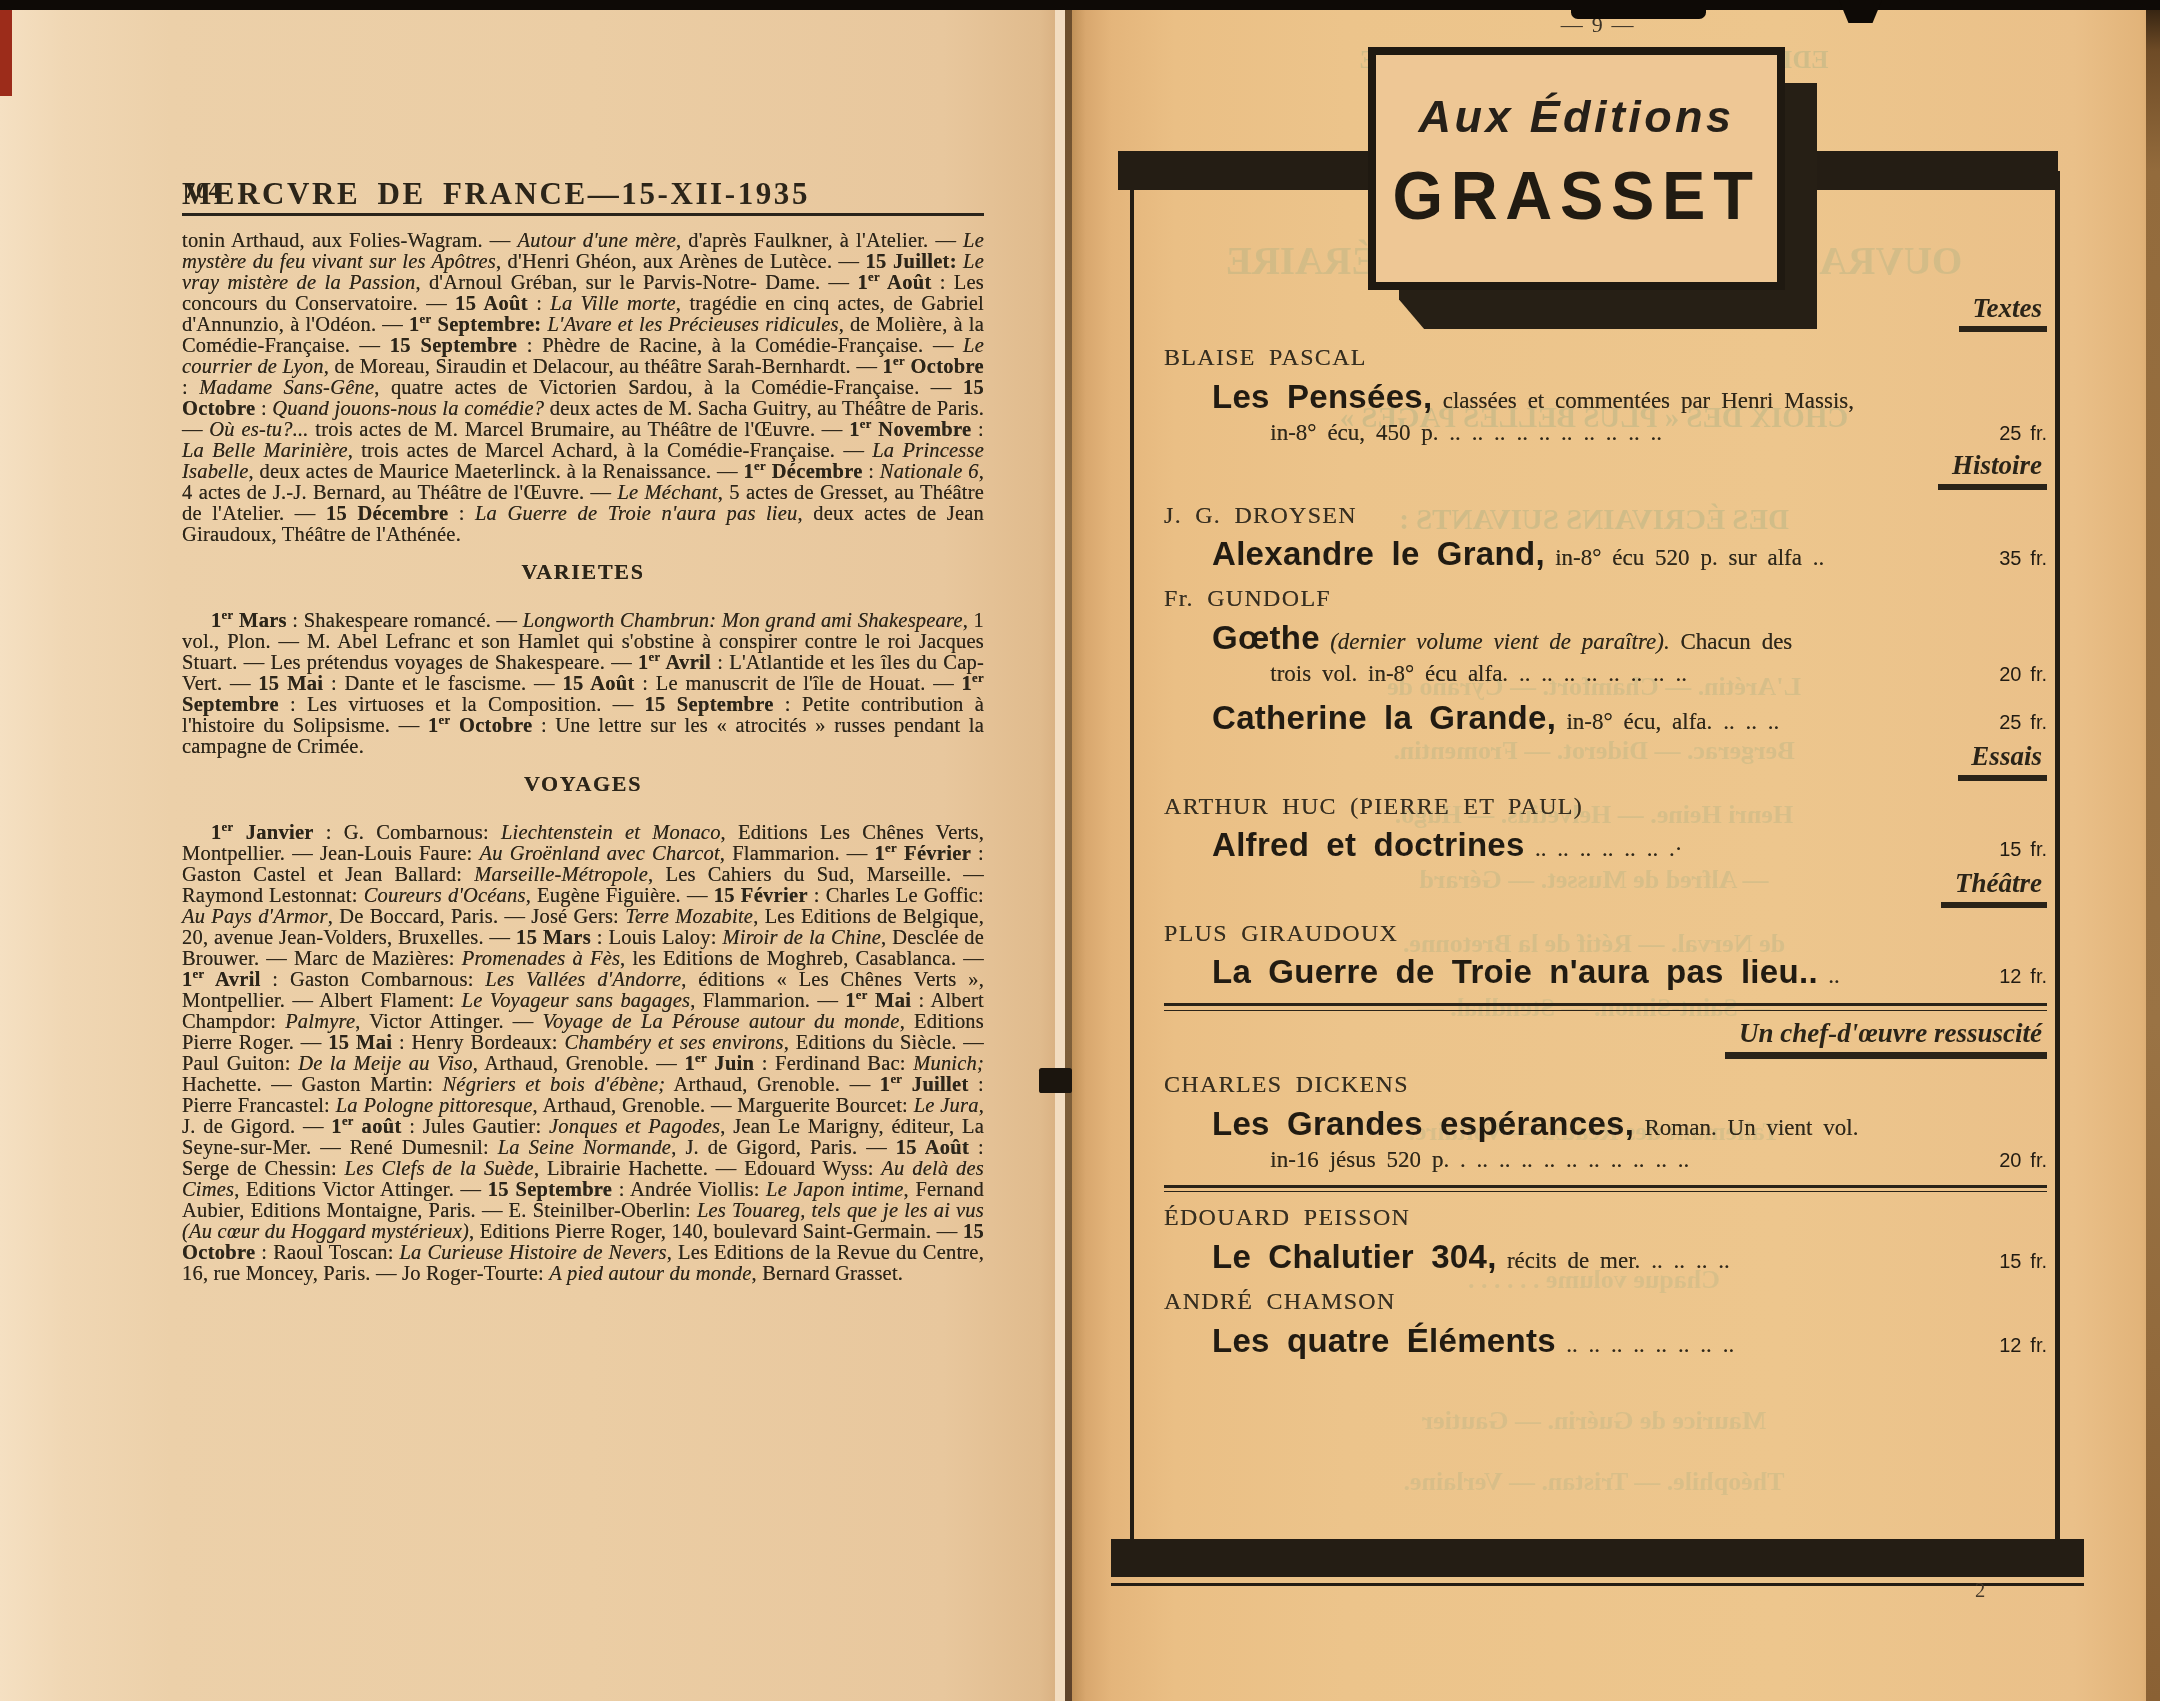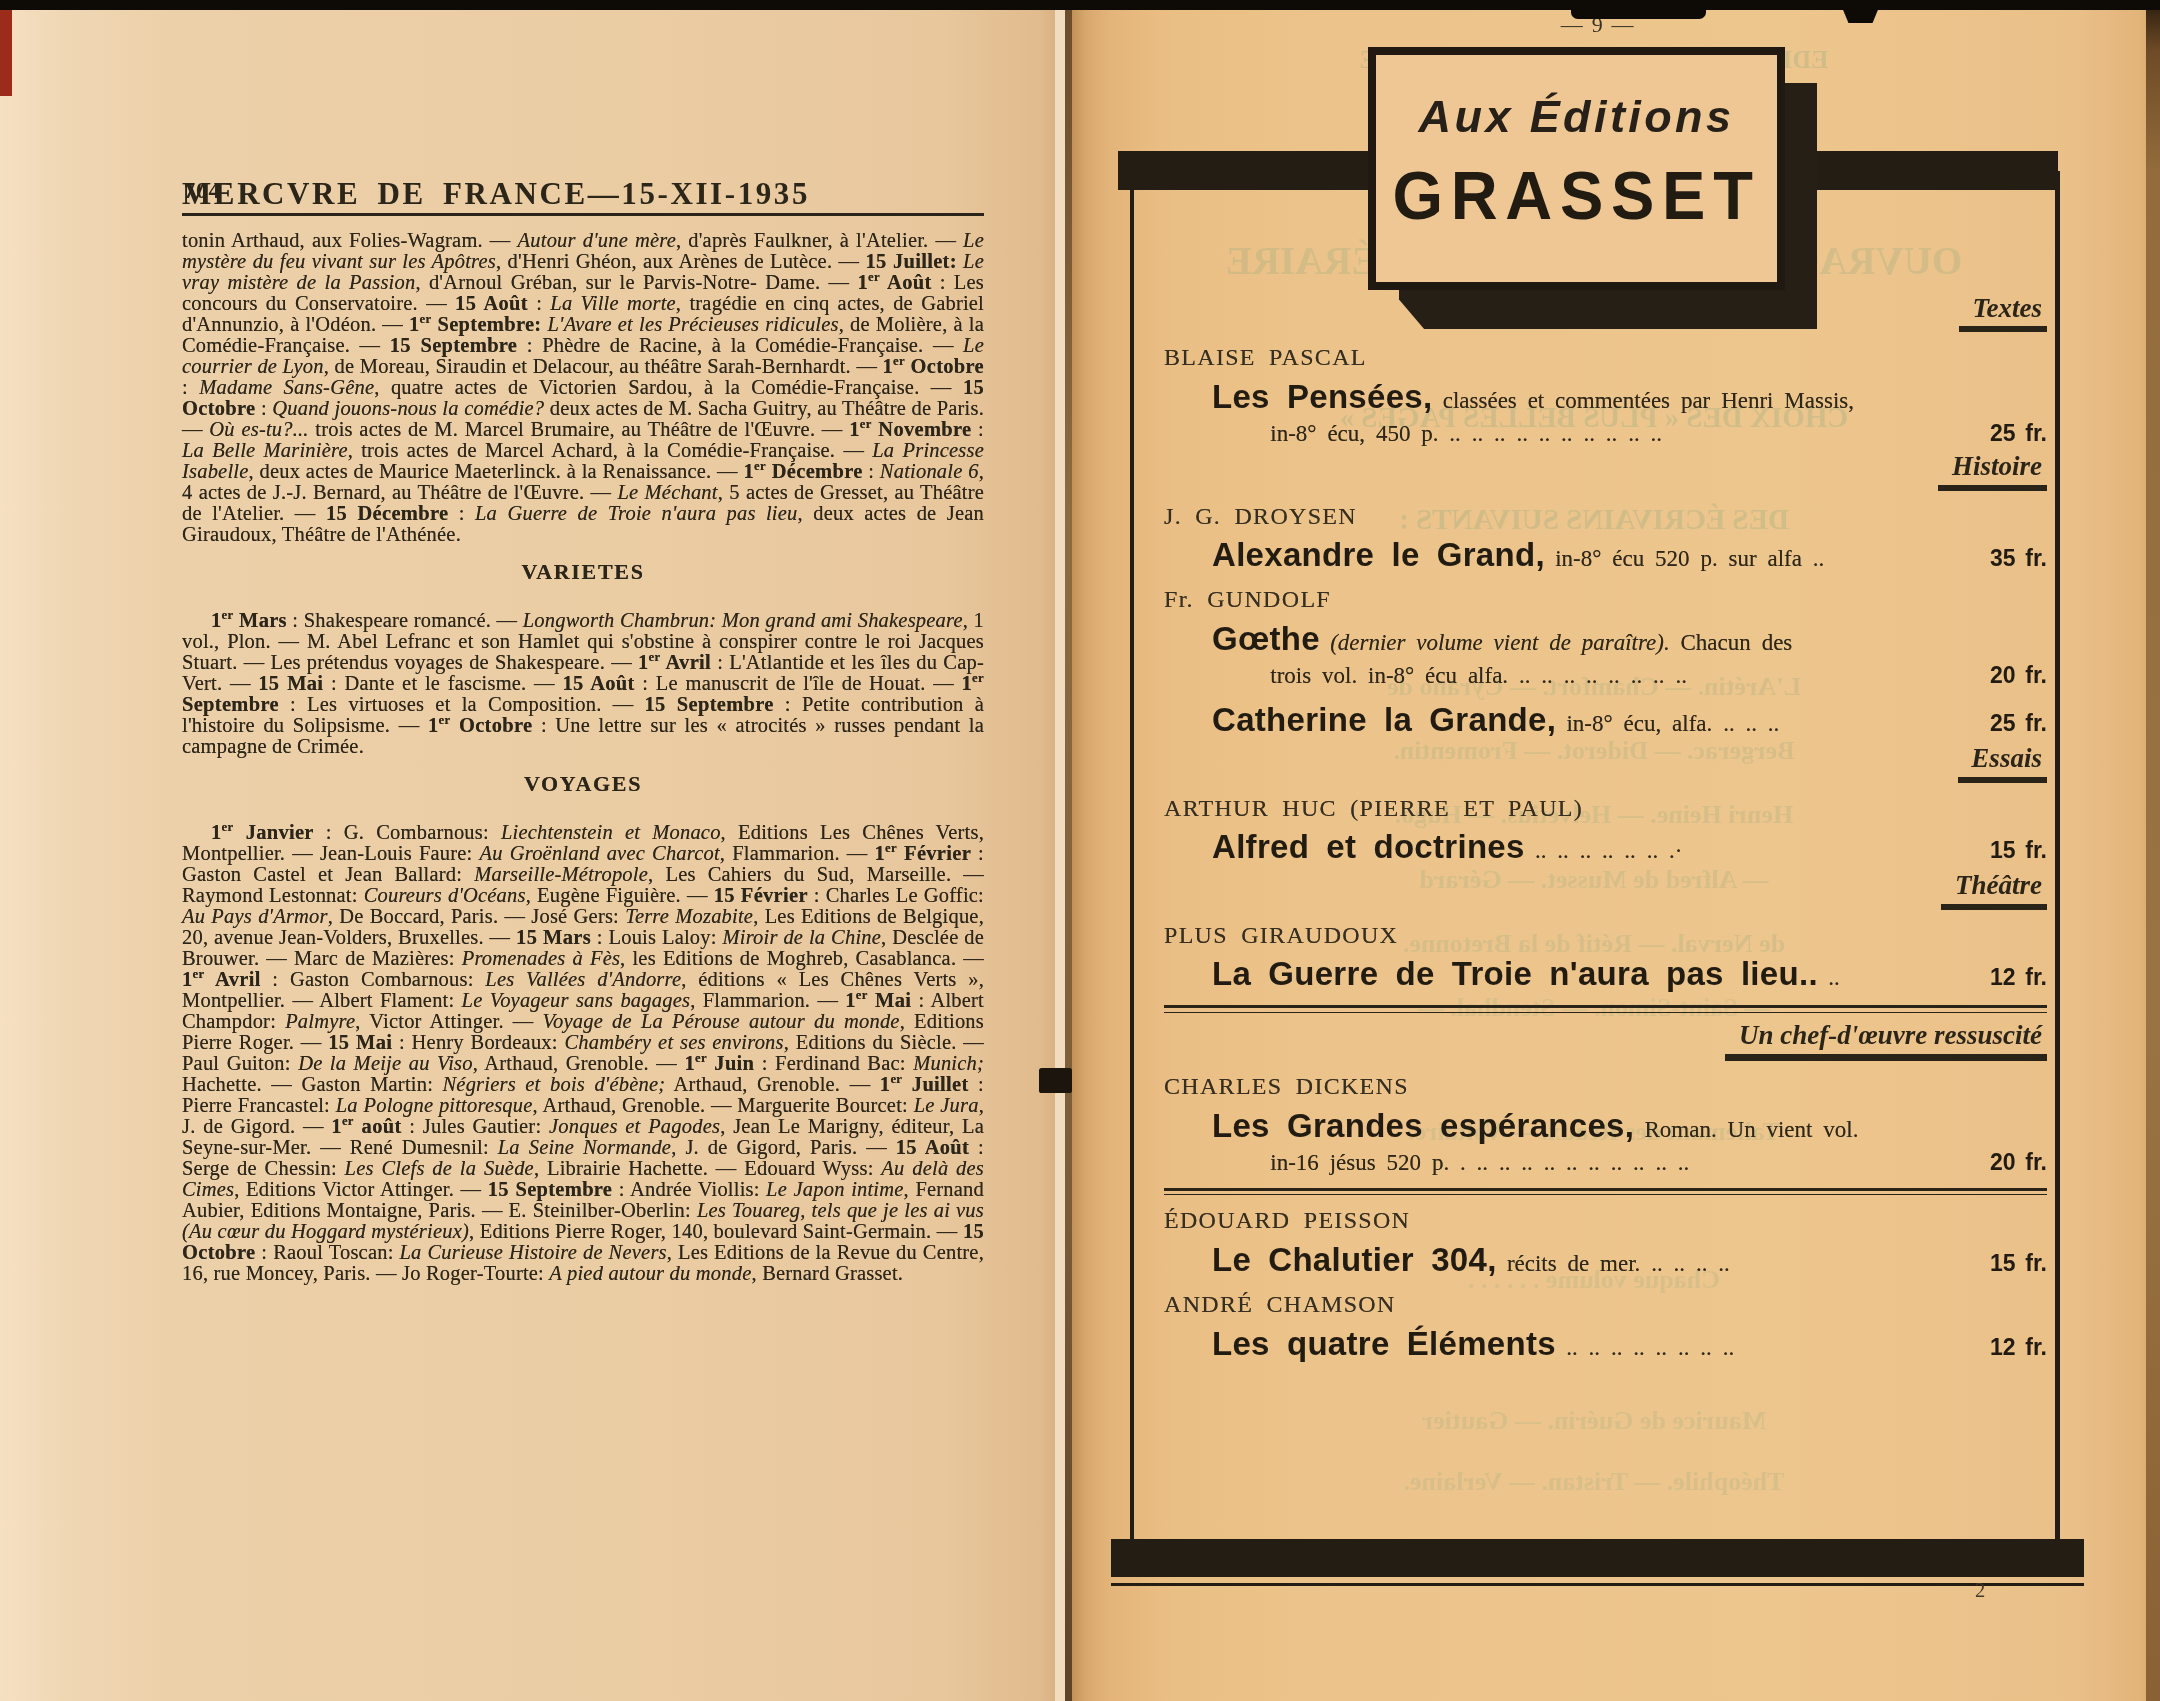--- a/index.html
+++ b/index.html
@@ -65,21 +65,21 @@
   .h-rule{margin:12px 0 8.6px;height:3.4px;border-top:3.4px solid #2a2318;border-bottom:1.7px solid #2a2318;}
   .entry{margin-top:12px;}
   .author{font-size:24px;letter-spacing:1.3px;word-spacing:6px;color:#362e20;
           text-shadow:0 0 0.3px rgba(54,46,32,.6);}
   .bookline{display:flex;align-items:baseline;padding-left:48px;margin-top:6.8px;}
   .bookline.spec-only{padding-left:96px;margin-top:4px;}
   .btitle{font-family:"Liberation Sans",sans-serif;font-weight:bold;font-size:33px;word-spacing:7.7px;
           color:#211b12;letter-spacing:0.3px;}
   .bdetail,.bspec{font-size:23px;word-spacing:5.1px;padding-left:10.3px;color:#2e2719;
                   text-shadow:0 0 0.3px rgba(46,39,25,.55);}
-  .bprice{font-family:"Liberation Sans",sans-serif;font-weight:bold;font-size:23px;margin-left:auto;
+  .bprice{font-family:"Liberation Sans",sans-serif;font-weight:normal;font-size:20px;margin-left:auto;
           padding-left:12px;white-space:nowrap;color:#211b12;word-spacing:3.4px;}
   .signature{position:absolute;left:903px;top:1579px;font-size:20.5px;color:#45392a;}
 </style>
 </head>
 <body>
 
 <div class="scan">
 
   <div class="page-left">
     <div class="red-strip"></div>

